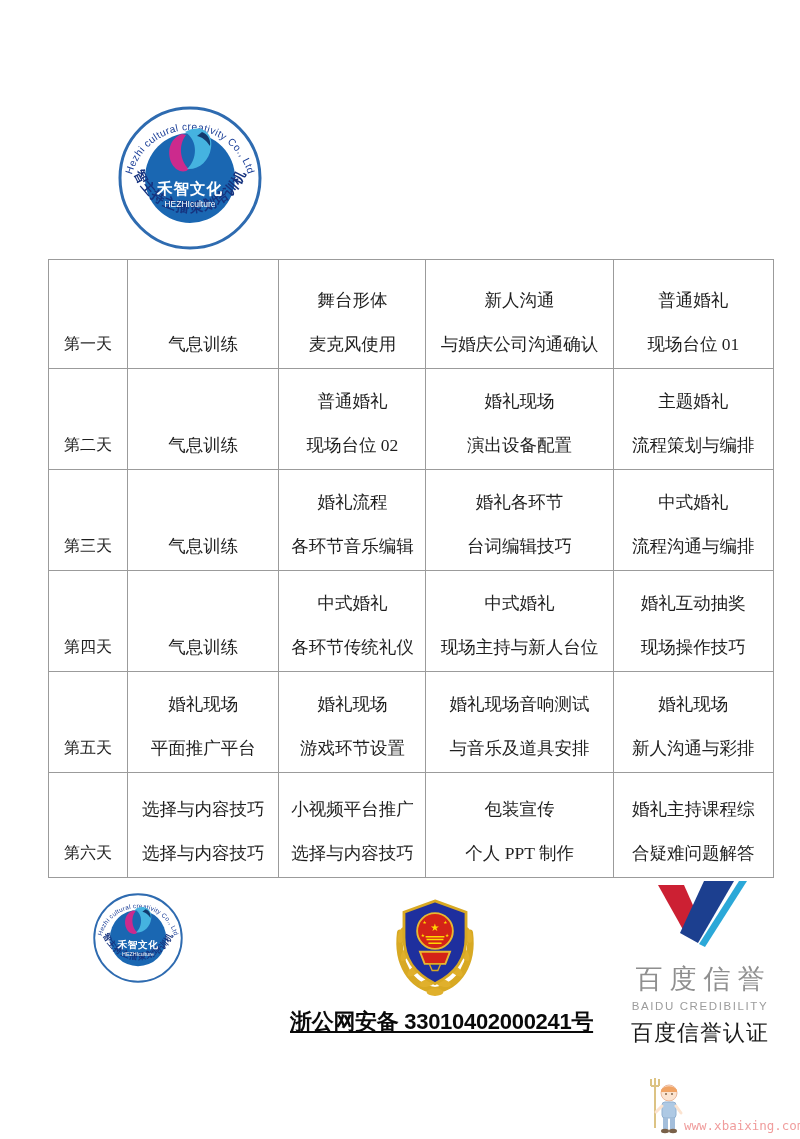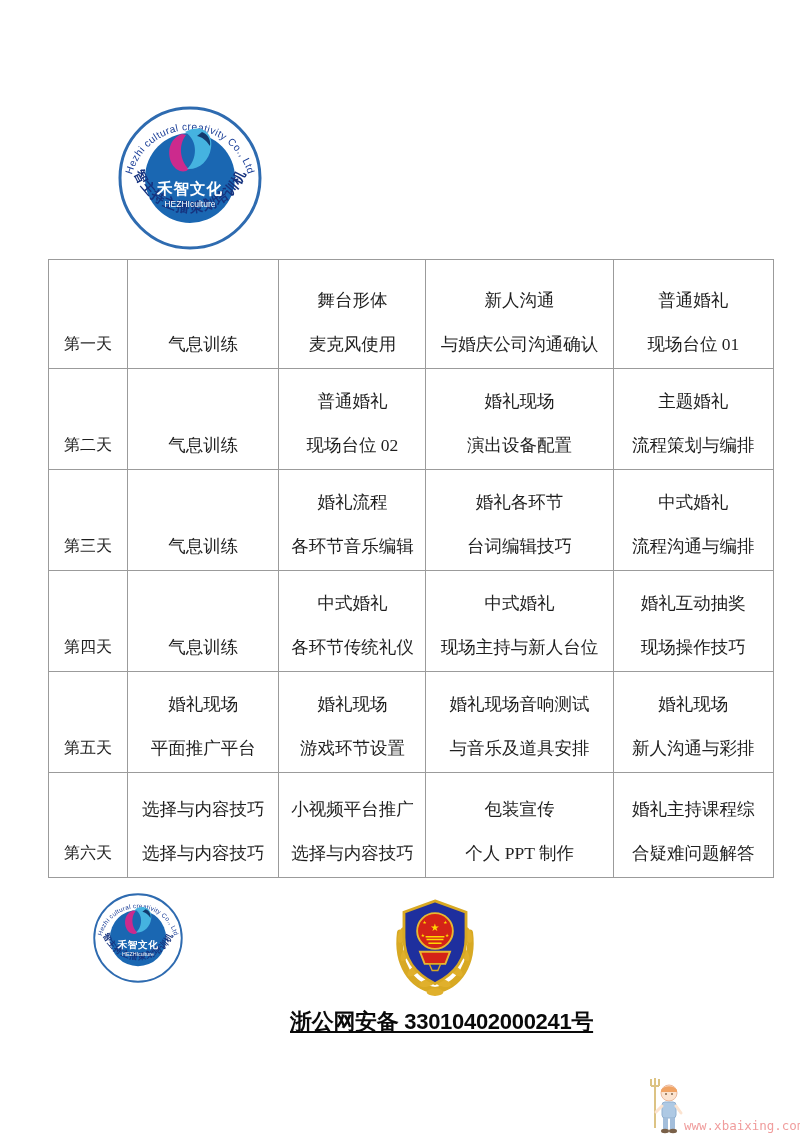--- a/index.html
+++ b/index.html
@@ -290,20 +290,30 @@
     <text x="63" y="44" text-anchor="middle" font-size="5" fill="#ffd700">★</text>
     <g stroke="#ffd700" stroke-width="1.6" fill="none">
       <path d="M41,47 L59,47 M43,51 L57,51 M40,44 L60,44"></path>
     </g>
     <path d="M34,60 L66,60 L61,73 L39,73 Z" fill="#d42317" stroke="#e8b830" stroke-width="2"></path>
     <path d="M44,73 L56,73 L53,80 L47,80 Z" fill="#1e2f9e" stroke="#d8a923" stroke-width="1.5"></path>
   </svg>
 
   <div class="police-text">浙公网安备 33010402000241号</div>
 
+  <div class="baidu-block">
+    <svg class="baidu-v" viewBox="0 0 104 78">
+      <polygon points="10,4 36,4 52,40 38,54" fill="#cc2033"></polygon>
+      <polygon points="56,0 86,0 50,62 32,52" fill="#1c3f8f"></polygon>
+      <polygon points="91,0 99,0 57,66 51,63" fill="#2ba8d8"></polygon>
+    </svg>
+    <div class="baidu-cn">百度信誉</div>
+    <div class="baidu-en">BAIDU CREDIBILITY</div>
+    <div class="baidu-cert">百度信誉认证</div>
+  </div>
 
   <div class="watermark">
     <svg class="wm-figure" viewBox="0 0 42 58" opacity="0.9">
       <line x1="7" y1="10" x2="7" y2="52" stroke="#d9bd77" stroke-width="2"></line>
       <path d="M3,10 L11,10 M3,10 L3,3 M7,10 L7,2 M11,10 L11,3" stroke="#d9bd77" stroke-width="2" fill="none"></path>
       <circle cx="21" cy="17" r="8" fill="#fbe0cb" stroke="#e8b090" stroke-width="1"></circle>
       <path d="M13,14 A9,7 0 0 1 29,14 L29,16 L13,16 Z" fill="#ef9a54"></path>
       <circle cx="18" cy="18" r="1" fill="#7a5a3a"></circle>
       <circle cx="24" cy="18" r="1" fill="#7a5a3a"></circle>
       <rect x="14" y="26" width="14" height="16" rx="3" fill="#a6c4e2" stroke="#86a8cc" stroke-width="1"></rect>

